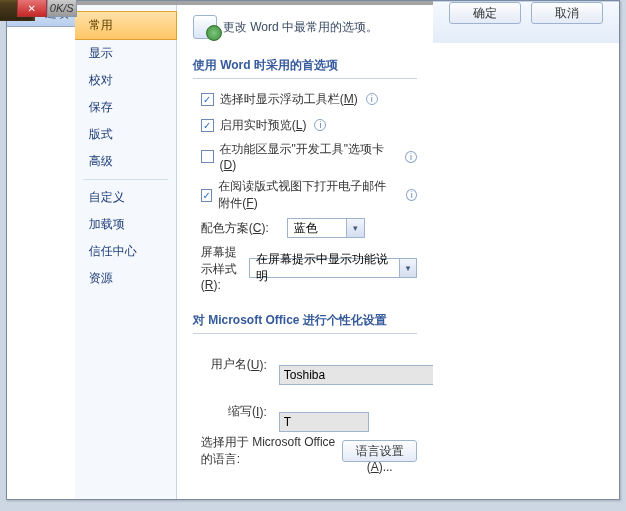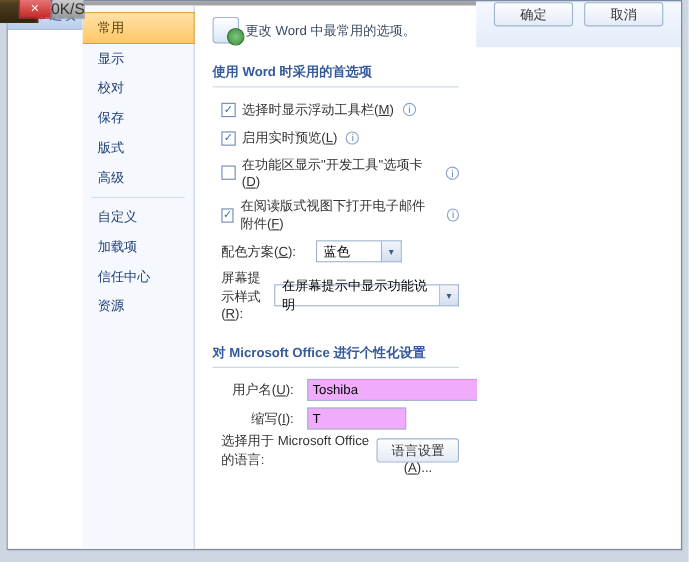--- a/index.html
+++ b/index.html
@@ -36,21 +36,21 @@
     position: absolute; right: -2px; top: -2px;
     display: flex; gap: 0;
   }
   .win-btn {
     width: 30px; height: 18px;
     border: 1px solid #8898b0;
     display: flex; align-items: center; justify-content: center;
     font-size: 10px; color: #fff;
   }
   .win-close { background: linear-gradient(#e57373,#c62828); border-color:#a33; }
-  .win-oks   { background: linear-gradient(#ccc,#999); color:#333; font-size:14px; }
+  .win-oks   { background: linear-gradient(#ccc,#999); color:#333; font-size:11px;font-style:italic; }
   .lamp {
     position: absolute; right: 40px; top: -4px;
     width: 46px; height: 24px;
     background: linear-gradient(#5b4825,#2d240f);
     border-radius: 4px 4px 0 0;
     box-shadow: inset 0 2px 4px rgba(255,200,80,.4);
   }
   .body {
     flex: 1;
     display: flex;
@@ -122,24 +122,25 @@
   .info-icon {
     width:12px; height:12px; border-radius:50%;
     border:1px solid #8aa3c6; color:#5a7db8;
     display:inline-flex; align-items:center; justify-content:center;
     font-size:9px; margin-left:2px;
   }
   .lbl { color:#333; }
   .hot { text-decoration: underline; }
   select, input[type=text] {
     border:1px solid #9fb3cf;
-    background:#f0abfc;
+    background:#e5e5e5;
     font: inherit;
     height:20px;
     padding: 1px 4px;
+    margin-top: 21px;
   }
   .dropdown { display:inline-flex; }
   .dd-display {
     border:1px solid #9fb3cf; background:#fff;
     height:20px; padding:2px 6px; min-width:60px;
     display:inline-flex; align-items:center;
   }
   .dd-btn {
     width:18px; height:20px;
     border:1px solid #9fb3cf; border-left:none;

